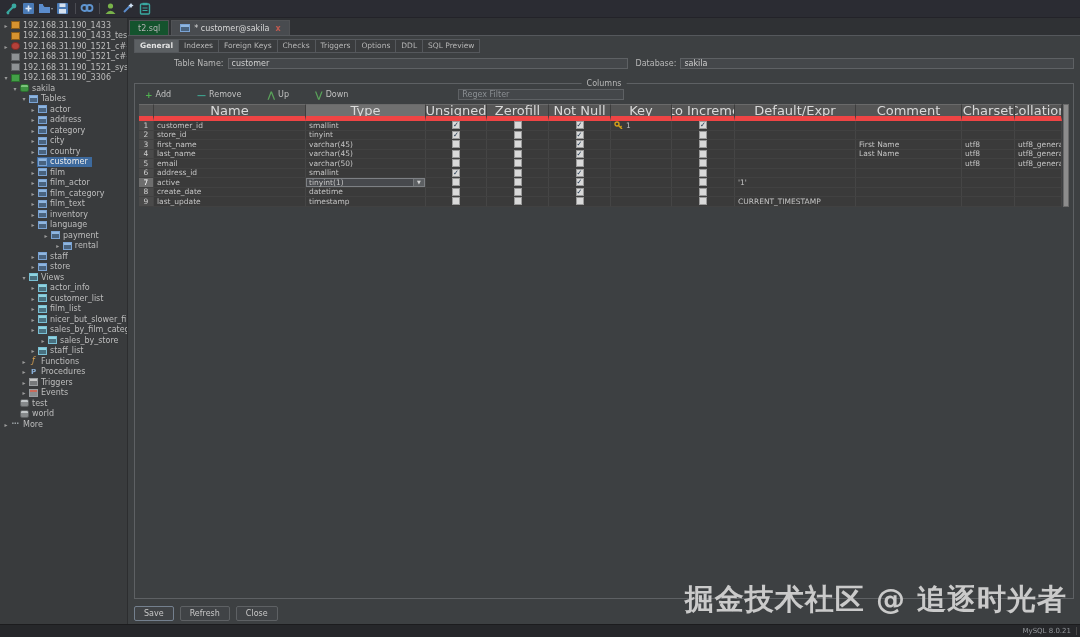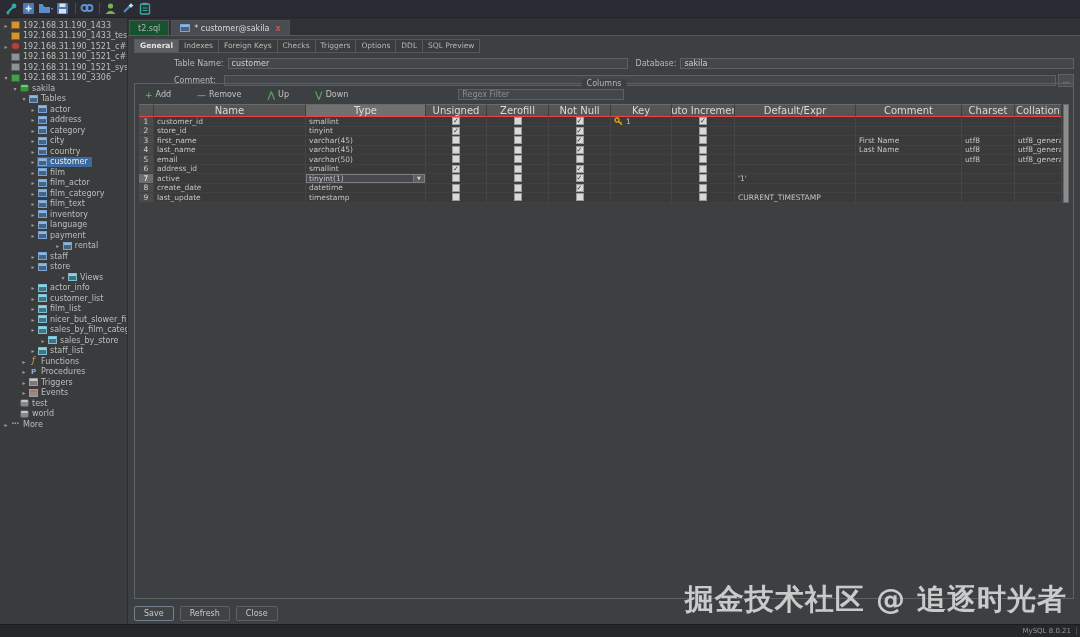--- a/index.html
+++ b/index.html
@@ -61,22 +61,22 @@
   .act{display:flex;align-items:center;margin-right:26px;color:#c0c0c0;}
   .act .sym{margin-right:3px;font-weight:bold;font-size:9px;}
   .sym-add{color:#4fb14f;}
   .sym-remove{color:#3fa08c;}
   .sym-up{color:#5aa35a;}
   .sym-down{color:#5aa35a;}
   .filterinp{width:158px;margin-left:84px;background:#3d4042;}
   
   .gridwrap{position:relative;margin:0 4px;padding-right:7px;}
   .grid{display:grid;grid-template-columns:15px 152px 120px 61px 62px 62px 61px 63px 121px 106px 53px minmax(0,1fr);}
-  .hc{background:#555555;border-right:1px solid #3e3e3e;border-bottom:1px solid #ef4444;border-top:1px solid #6a6a6a;
-      height:11px;font-size:10px;color:#dadada;display:flex;align-items:center;justify-content:center;
+  .hc{background:#555555;border-right:1px solid #3e3e3e;border-bottom:5px solid #ef4444;border-top:1px solid #6a6a6a;
+      height:11px;font-size:13px;color:#dadada;display:flex;align-items:center;justify-content:center;
       white-space:nowrap;overflow:hidden;}
   .hc.hl{background:#707070;}
   .gc{height:9.5px;background:#3a3a3a;border-right:1px solid #454545;border-bottom:1px solid #414141;
       font-size:7.5px;display:flex;align-items:center;padding:0 3px;color:#c4c4c4;
       white-space:nowrap;overflow:hidden;box-sizing:border-box;}
   .gc.gut{background:#4a4a4a;justify-content:center;padding:0;color:#d0d0d0;}
   .gc.gut.sel{background:#6e6e6e;color:#ffffff;}
   .gc.center{justify-content:center;}
   .cb{width:8px;height:8px;background:#d9d9d9;border:1px solid #9a9a9a;box-sizing:border-box;
       font-size:7px;line-height:6px;color:#21374f;text-align:center;overflow:hidden;}
@@ -296,21 +296,21 @@
           <span>inventory</span>
         </span>
       </div>
       <div class="trow" style="padding-left: 29px;">
         <span class="arrow">▸</span>
         <span class="rcontent">
           <span class="ticon ti-table"></span>
           <span>language</span>
         </span>
       </div>
-      <div class="trow" style="padding-left: 29px;">
+      <div class="trow" style="padding-left: 42px;">
         <span class="arrow">▸</span>
         <span class="rcontent">
           <span class="ticon ti-table"></span>
           <span>payment</span>
         </span>
       </div>
       <div class="trow" style="padding-left: 29px; justify-content: center;">
         <span class="arrow">▸</span>
         <span class="rcontent">
           <span class="ticon ti-table"></span>
@@ -324,21 +324,21 @@
           <span>staff</span>
         </span>
       </div>
       <div class="trow" style="padding-left: 29px;">
         <span class="arrow">▸</span>
         <span class="rcontent">
           <span class="ticon ti-table"></span>
           <span>store</span>
         </span>
       </div>
-      <div class="trow" style="padding-left: 20px; margin-left: 39px;">
+      <div class="trow" style="padding-left: 20px;">
         <span class="arrow">▾</span>
         <span class="rcontent">
           <span class="ticon ti-view"></span>
           <span>Views</span>
         </span>
       </div>
       <div class="trow" style="padding-left: 29px;">
         <span class="arrow">▸</span>
         <span class="rcontent">
           <span class="ticon ti-view"></span>
@@ -463,25 +463,20 @@
         <div class="dtab">SQL Preview</div>
       </div>
 
     <div class="formrow">
       <span class="flabel">Table Name:</span>
       <input class="inp" style="width: 392px;" readonly="" value="customer">
       <span class="flabel" style="margin-left:8px;">Database:</span>
       <input class="inp" style="flex: 1 1 0%;" readonly="" value="sakila">
     </div>
 
-    <div class="formrow">
-      <span class="flabel" style="width:46px;">Comment:</span>
-      <input class="inp" style="flex: 1 1 0%;" readonly="" value="">
-      <div class="morebtn">...</div>
-    </div>
 
     <div class="columnsbox">
       <div class="boxtitle">Columns</div>
 
       <div class="colbar">
         <div class="act">
           <span class="sym sym-add">+</span>
           <span>Add</span>
         </div>
         <div class="act">

